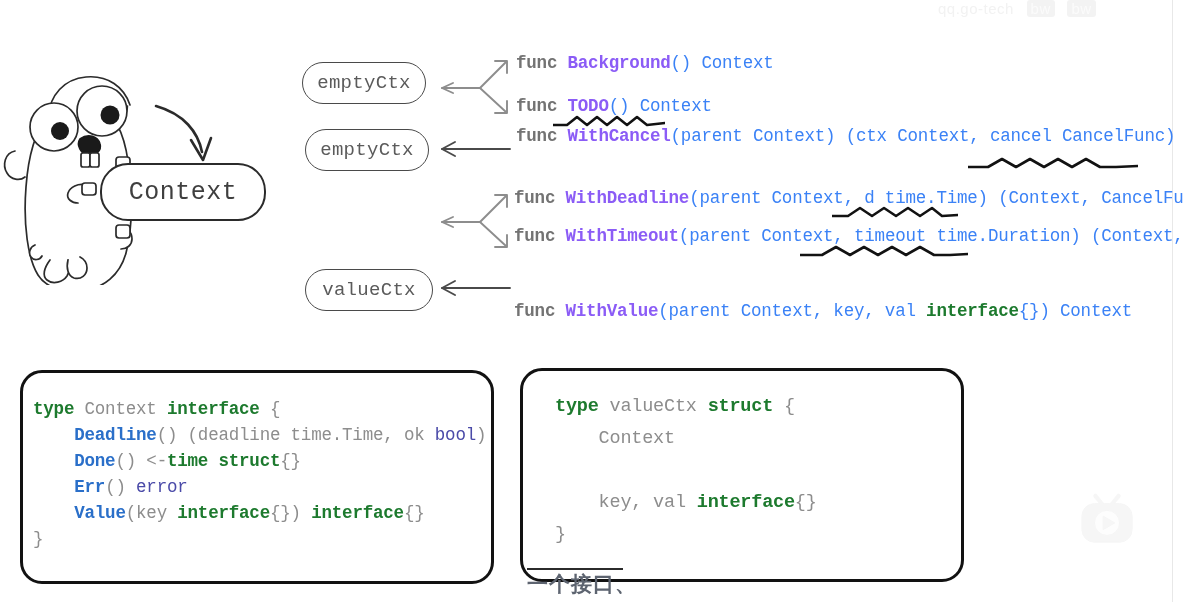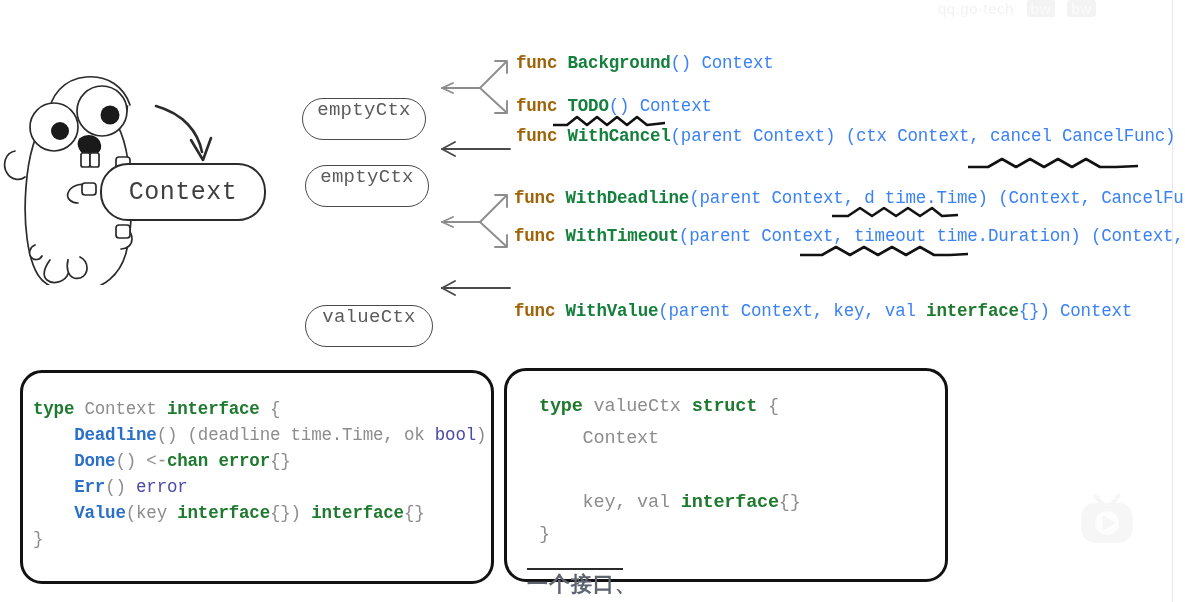--- a/index.html
+++ b/index.html
@@ -99,27 +99,26 @@
     height: 70px;
   }
 
   
   .node {
     position: absolute;
     border: 1.6px solid #4a4a4a;
     border-radius: 24px;
     background: #ffffff;
     display: flex;
-    align-items: flex-start;
+    align-items: center;
     justify-content: center;
     font-size: 19px;
     color: #5b5b5b;
     letter-spacing: 0.3px;
     height: 40px;
-    margin-top: 36px;
   }
   #node-empty  { left: 302px; top: 62px;  width: 122px; }
   #node-cancel { left: 305px; top: 129px; width: 122px; }
   #node-timer  { left: 305px; top: 197px; width: 126px; }
   #node-value  { left: 305px; top: 269px; width: 126px; }
 
   
   .connector { position: absolute; }
   #conn-empty  { left: 436px; top: 52px;  width: 74px; height: 70px; }
   #conn-cancel { left: 436px; top: 134px; width: 76px; height: 30px; }
@@ -127,22 +126,22 @@
   #conn-value  { left: 436px; top: 273px; width: 76px; height: 30px; }
 
   
   .sig {
     position: absolute;
     white-space: nowrap;
     font-size: 17.5px;
     letter-spacing: -0.2px;
     color: #8d8d8d;
   }
-  .sig .kw   { color: #a16207; font-weight: bold; }
-  .sig .fn   { color: #15803d; font-weight: bold; }
+  .sig .kw   { color: #737373; font-weight: bold; }
+  .sig .fn   { color: #8b5cf6; font-weight: bold; }
   .sig .pl   { color: #3b82f6; }
   .sig .iface{ color: #1d7a2e; font-weight: bold; }
 
   #sig-background { left: 516px; top: 53px;  }
   #sig-todo       { left: 516px; top: 96px;  }
   #sig-withcancel { left: 516px; top: 126px; }
   #sig-withdeadline { left: 514px; top: 188px; }
   #sig-withtimeout  { left: 514px; top: 226px; }
   #sig-withvalue    { left: 514px; top: 277px; margin-top: 24px; }
 
@@ -155,21 +154,21 @@
 
   
   .codebox {
     position: absolute;
     border: 3px solid #121212;
     border-radius: 22px;
     background: #ffffff;
     overflow: hidden;
   }
   #box-interface { left: 20px;  top: 370px; width: 468px; height: 208px; }
-  #box-valuectx  { left: 504px; top: 368px; width: 438px; height: 208px; }
+  #box-valuectx  { left: 520px; top: 368px; width: 438px; height: 208px; }
 
   .code {
     position: absolute;
     font-size: 17.5px;
     line-height: 26px;
     white-space: pre;
     color: #8d8d8d;
     letter-spacing: -0.2px;
   }
   #code-interface { left: 10px; top: 23px; }
@@ -335,21 +334,21 @@
   <svg class="squig" id="squig-deadline" viewBox="0 0 126 14" preserveAspectRatio="none">
     <path d="M0 10 L16 10 L28 2 L40 10 L52 2 L64 10 L76 2 L88 10 L100 2 L110 10 L126 9" fill="none" stroke="#121212" stroke-width="2.6" stroke-linecap="round" stroke-linejoin="round"></path>
   </svg>
   <svg class="squig" id="squig-timeout" viewBox="0 0 168 14" preserveAspectRatio="none">
     <path d="M0 10 L22 10 L36 2 L50 10 L64 2 L78 10 L92 2 L106 10 L120 2 L134 10 L150 10 L168 9" fill="none" stroke="#121212" stroke-width="2.6" stroke-linecap="round" stroke-linejoin="round"></path>
   </svg>
 
   <div class="codebox" id="box-interface">
     <div class="code" id="code-interface"><span class="kw">type </span><span class="pl">Context </span><span class="kw">interface</span><span class="pl"> {</span>
 <span class="pl">    </span><span class="fn">Deadline</span><span class="pl">() (deadline time.Time, ok </span><span class="typ">bool</span><span class="pl">)</span>
-<span class="pl">    </span><span class="fn">Done</span><span class="pl">() &lt;-</span><span class="kw">chan error</span><span class="pl">{}</span>
+<span class="pl">    </span><span class="fn">Done</span><span class="pl">() &lt;-</span><span class="kw">time struct</span><span class="pl">{}</span>
 <span class="pl">    </span><span class="fn">Err</span><span class="pl">() </span><span class="typ">error</span>
 <span class="pl">    </span><span class="fn">Value</span><span class="pl">(key </span><span class="kw">interface</span><span class="pl">{}) </span><span class="kw">interface</span><span class="pl">{}</span>
 <span class="pl">}</span></div>
   </div>
 
   <div class="codebox" id="box-valuectx">
     <div class="code" id="code-valuectx"><span class="kw">type </span><span class="pl">valueCtx </span><span class="kw">struct</span><span class="pl"> {</span>
 <span class="pl">    Context</span>
 <span class="pl"> </span>
 <span class="pl">    key, val </span><span class="kw">interface</span><span class="pl">{}</span>

